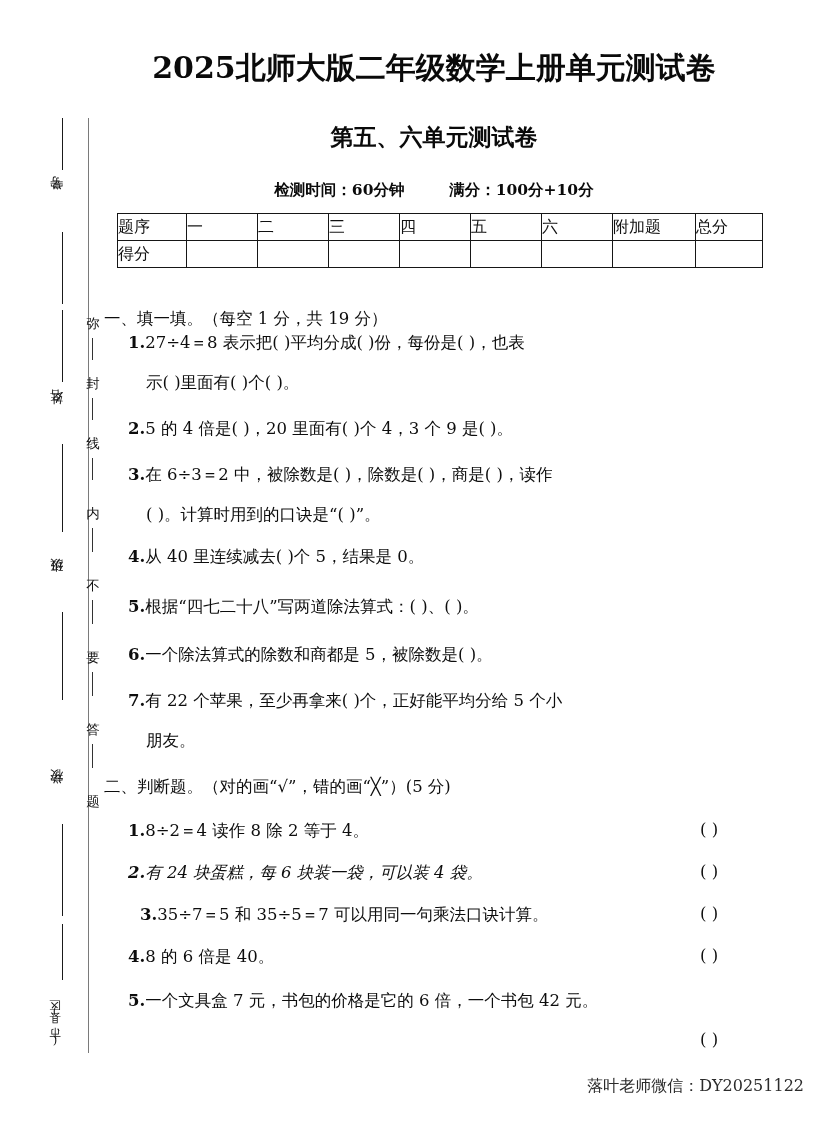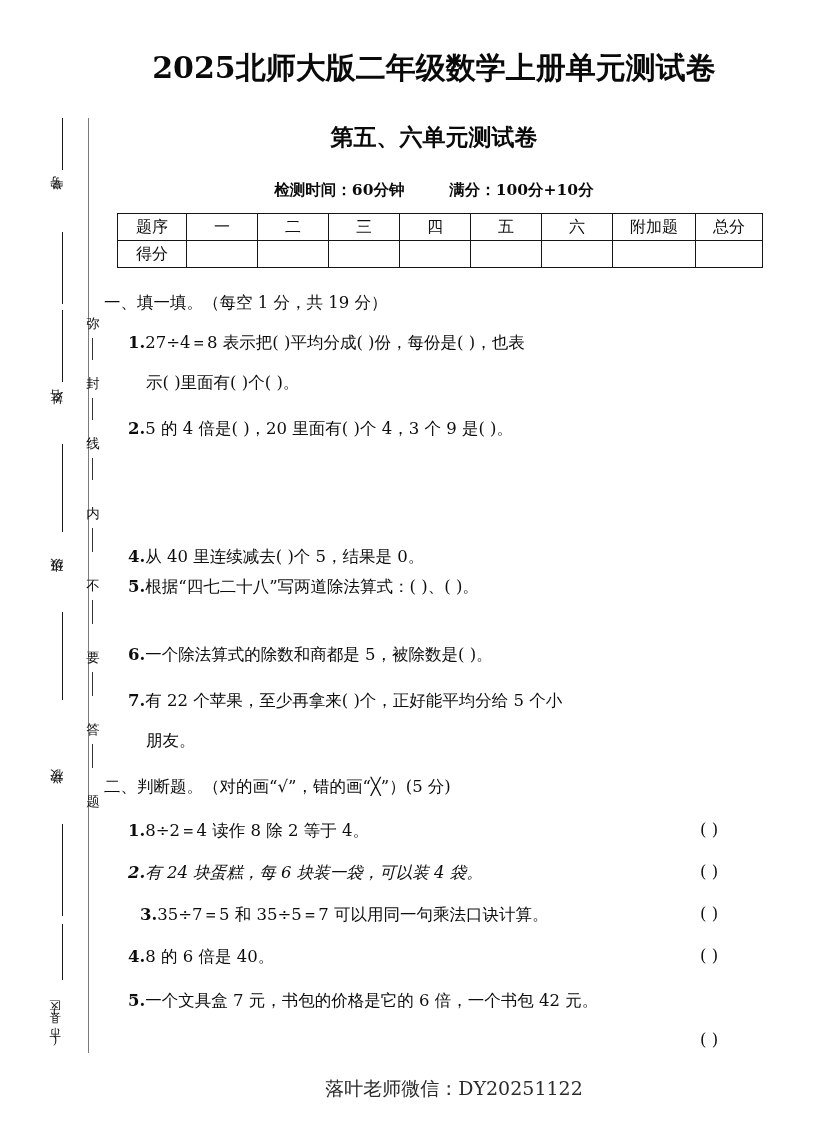--- a/index.html
+++ b/index.html
@@ -128,21 +128,21 @@
   #score-table {
     position: absolute;
     left: 13px;
     top: 213px;
     border-collapse: collapse;
     table-layout: fixed;
   }
   #score-table td {
     border: 1.4px solid #161616;
     height: 26px;
-    text-align: center;
+    text-align: left;
     vertical-align: middle;
     font-size: 16px;
     font-family: "DejaVu Serif", "Liberation Serif", serif;
     color: #111111;
     padding: 0;
   }
   #score-table td.lbl { width: 68px; }
   #score-table td.num { width: 70px; }
   #score-table td.extra { width: 82px; }
   #score-table td.total { width: 66px; }
@@ -172,22 +172,22 @@
     font-size: 16.5px;
     color: #0d0d0d;
     white-space: nowrap;
   }
 
   #footer-note {
     position: absolute;
     left: 0;
     top: 1076px;
     width: 700px;
-    text-align: center;
-    font-size: 19px;
+    text-align: right;
+    font-size: 16px;
     color: #2b2b2b;
     font-family: "DejaVu Serif", "Liberation Serif", serif;
   }
 </style>
 </head>
 <body>
 
 <div id="page">
 
   <div id="seal-margin">
@@ -259,37 +259,41 @@
           <td class="num"></td>
           <td class="num"></td>
           <td class="num"></td>
           <td class="num"></td>
           <td class="extra"></td>
           <td class="total"></td>
         </tr>
       </tbody>
     </table>
 
-    <div class="sec-head" style="top:292px;">一、填一填。（每空 1 分，共 19 分）</div>
+    <div class="sec-head" style="top:308px;">一、填一填。（每空 1 分，共 19 分）</div>
 
     <div class="q-line" style="top:332px;">
       <span class="q-num">1.</span><span>27÷4＝8 表示把(    )平均分成(   )份，每份是(   )，也表</span>
     </div>
     <div class="q-line indent2" style="top:372px;">示(    )里面有(   )个(   )。</div>
 
     <div class="q-line" style="top:418px;">
       <span class="q-num">2.</span><span>5 的 4 倍是(    )，20 里面有(   )个 4，3 个 9 是(    )。</span>
     </div>
 
+    <div class="q-line" style="top:464px;">
+      <span class="q-num">3.</span><span>在 6÷3＝2 中，被除数是(   )，除数是(   )，商是(   )，读作</span>
+    </div>
+    <div class="q-line indent2" style="top:504px;">(              )。计算时用到的口诀是“(            )”。</div>
 
     <div class="q-line" style="top:546px;">
       <span class="q-num">4.</span><span>从 40 里连续减去(   )个 5，结果是 0。</span>
     </div>
 
-    <div class="q-line" style="top:576px;">
+    <div class="q-line" style="top:596px;">
       <span class="q-num">5.</span><span>根据“四七二十八”写两道除法算式：(           )、(           )。</span>
     </div>
 
     <div class="q-line" style="top:644px;">
       <span class="q-num">6.</span><span>一个除法算式的除数和商都是 5，被除数是(     )。</span>
     </div>
 
     <div class="q-line" style="top:690px;">
       <span class="q-num">7.</span><span>有 22 个苹果，至少再拿来(   )个，正好能平均分给 5 个小</span>
     </div>

